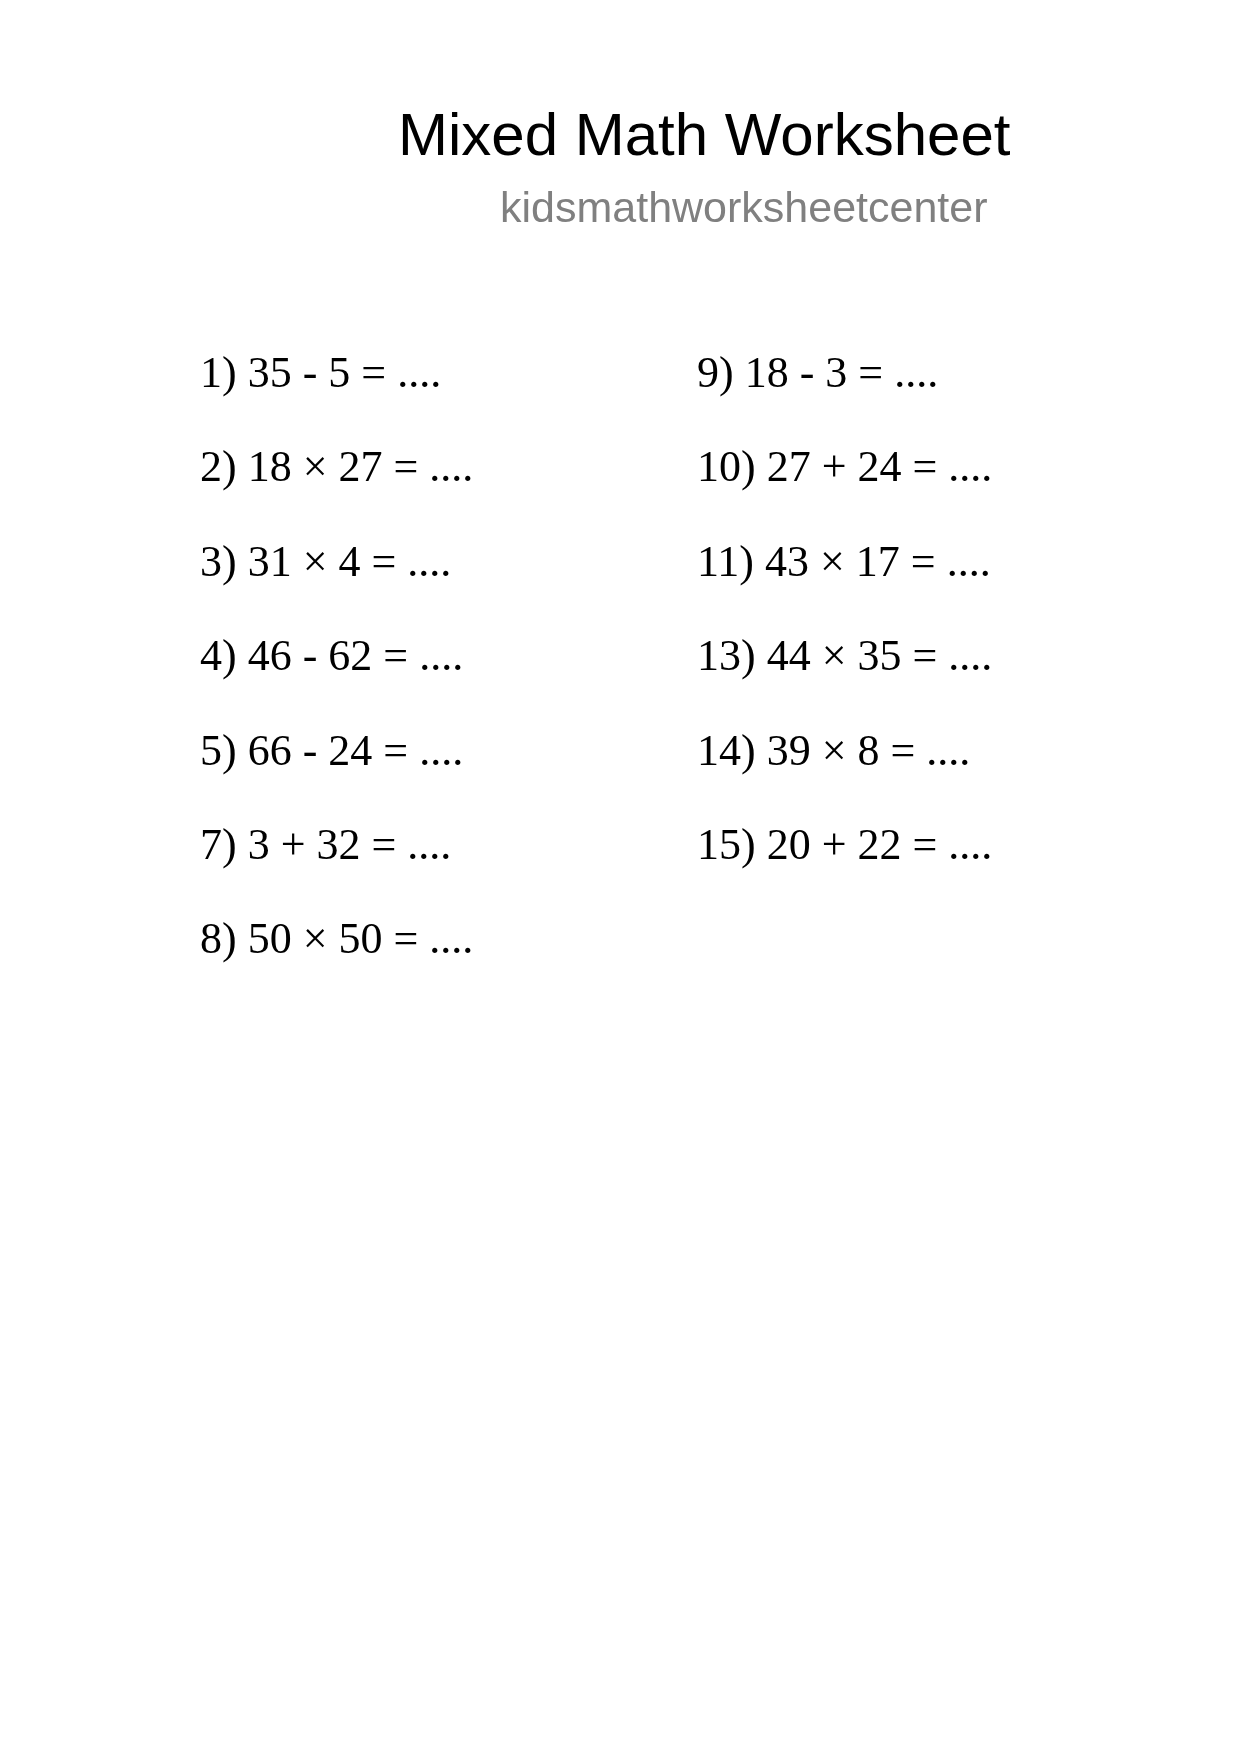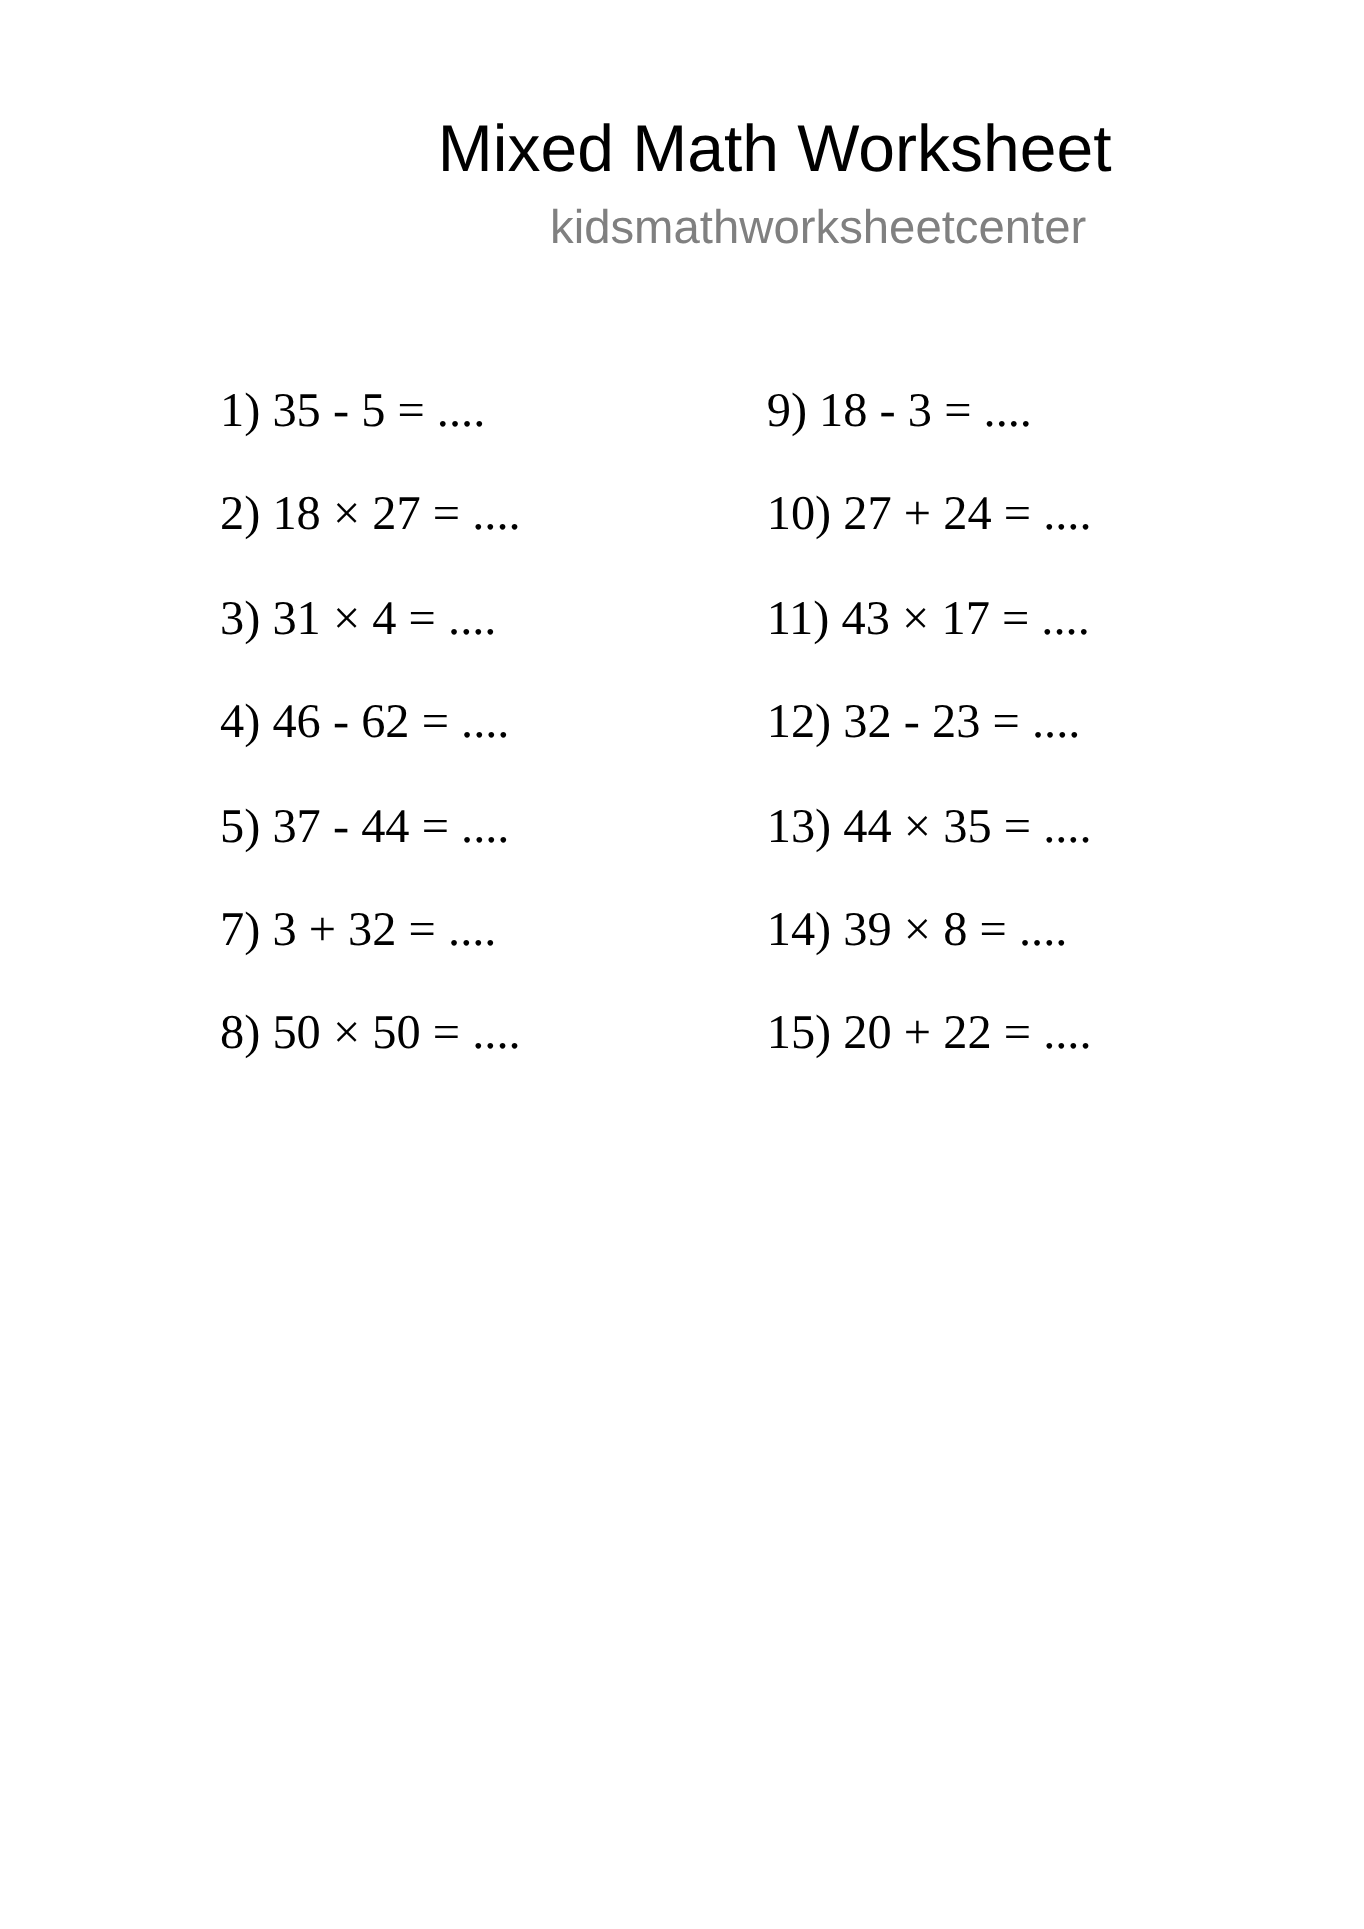--- a/index.html
+++ b/index.html
@@ -63,27 +63,26 @@
 
 <div class="page">
   <div class="title">Mixed Math Worksheet</div>
   <div class="subtitle">kidsmathworksheetcenter</div>
 
   <div class="column left">
     <div class="problem"><span>1)</span> <span>35 - 5 =</span> <span>....</span></div>
     <div class="problem"><span>2)</span> <span>18 × 27 =</span> <span>....</span></div>
     <div class="problem"><span>3)</span> <span>31 × 4 =</span> <span>....</span></div>
     <div class="problem"><span>4)</span> <span>46 - 62 =</span> <span>....</span></div>
-    <div class="problem"><span>5)</span> <span>37 - 44 =</span> <span>....</span></div>
+    <div class="problem"><span>5)</span> <span>66 - 24 =</span> <span>....</span></div>
     <div class="problem"><span>7)</span> <span>3 + 32 =</span> <span>....</span></div>
     <div class="problem"><span>8)</span> <span>50 × 50 =</span> <span>....</span></div>
   </div>
 
   <div class="column right">
     <div class="problem"><span>9)</span> <span>18 - 3 =</span> <span>....</span></div>
     <div class="problem"><span>10)</span> <span>27 + 24 =</span> <span>....</span></div>
     <div class="problem"><span>11)</span> <span>43 × 17 =</span> <span>....</span></div>
-    <div class="problem"><span>12)</span> <span>32 - 23 =</span> <span>....</span></div>
     <div class="problem"><span>13)</span> <span>44 × 35 =</span> <span>....</span></div>
     <div class="problem"><span>14)</span> <span>39 × 8 =</span> <span>....</span></div>
     <div class="problem"><span>15)</span> <span>20 + 22 =</span> <span>....</span></div>
   </div>
 </div>
 
 </body></html>

